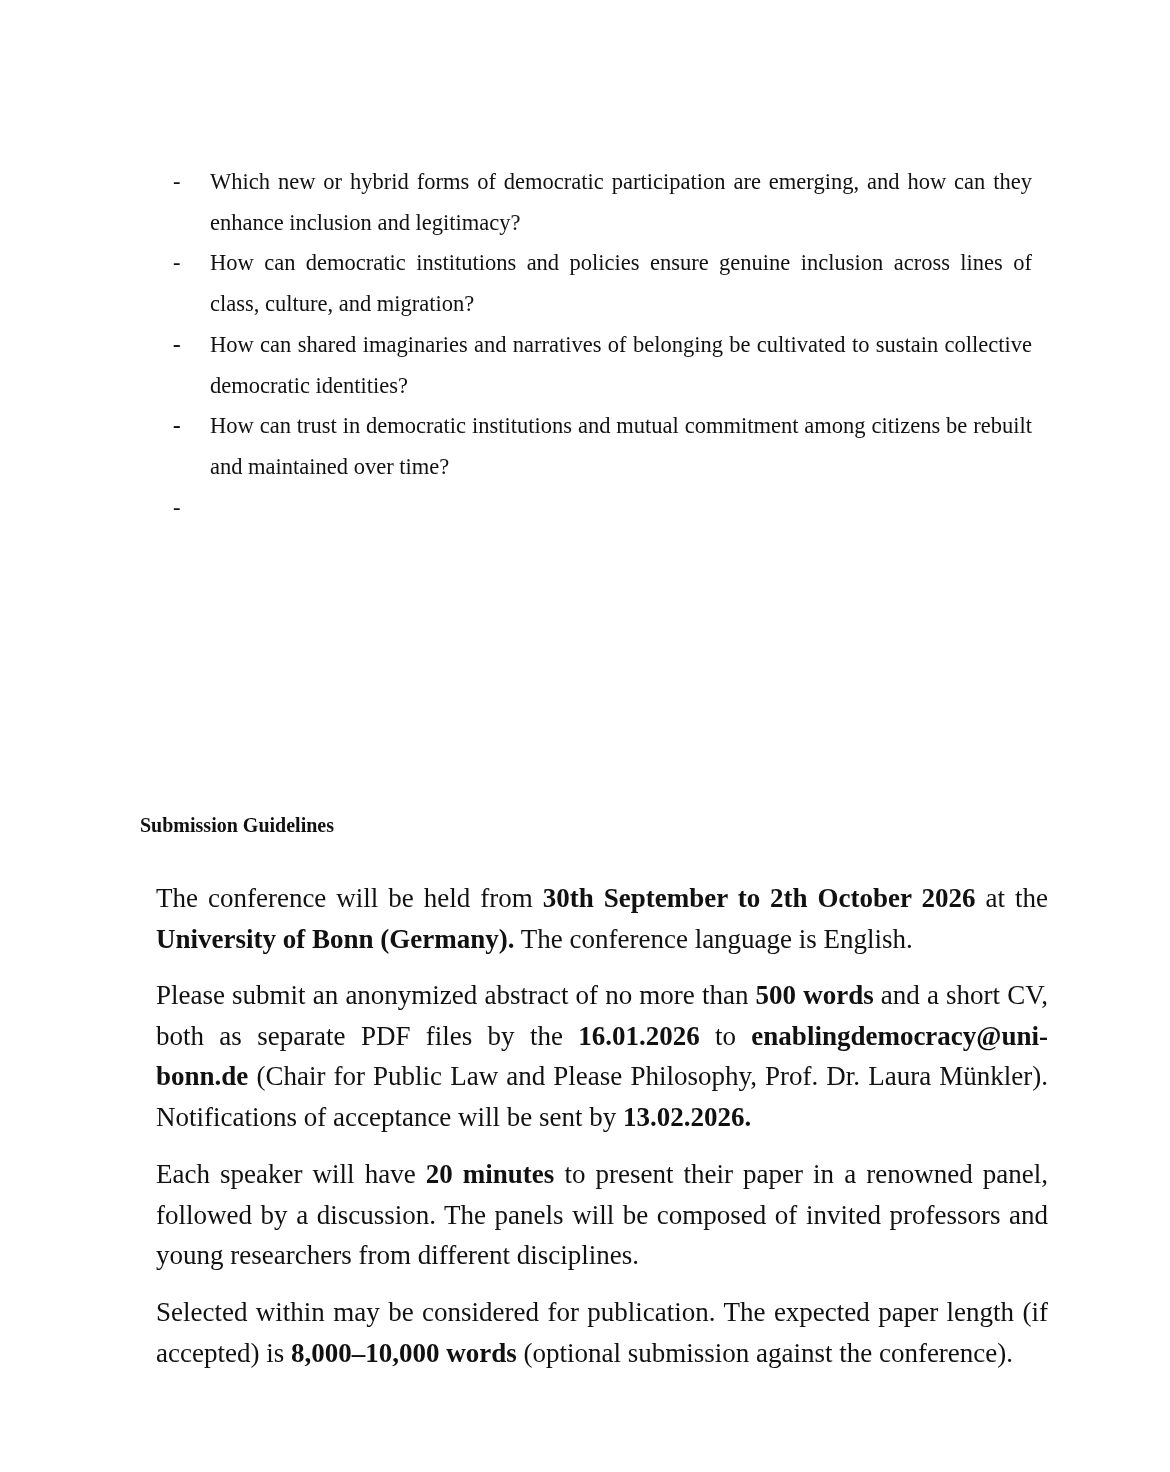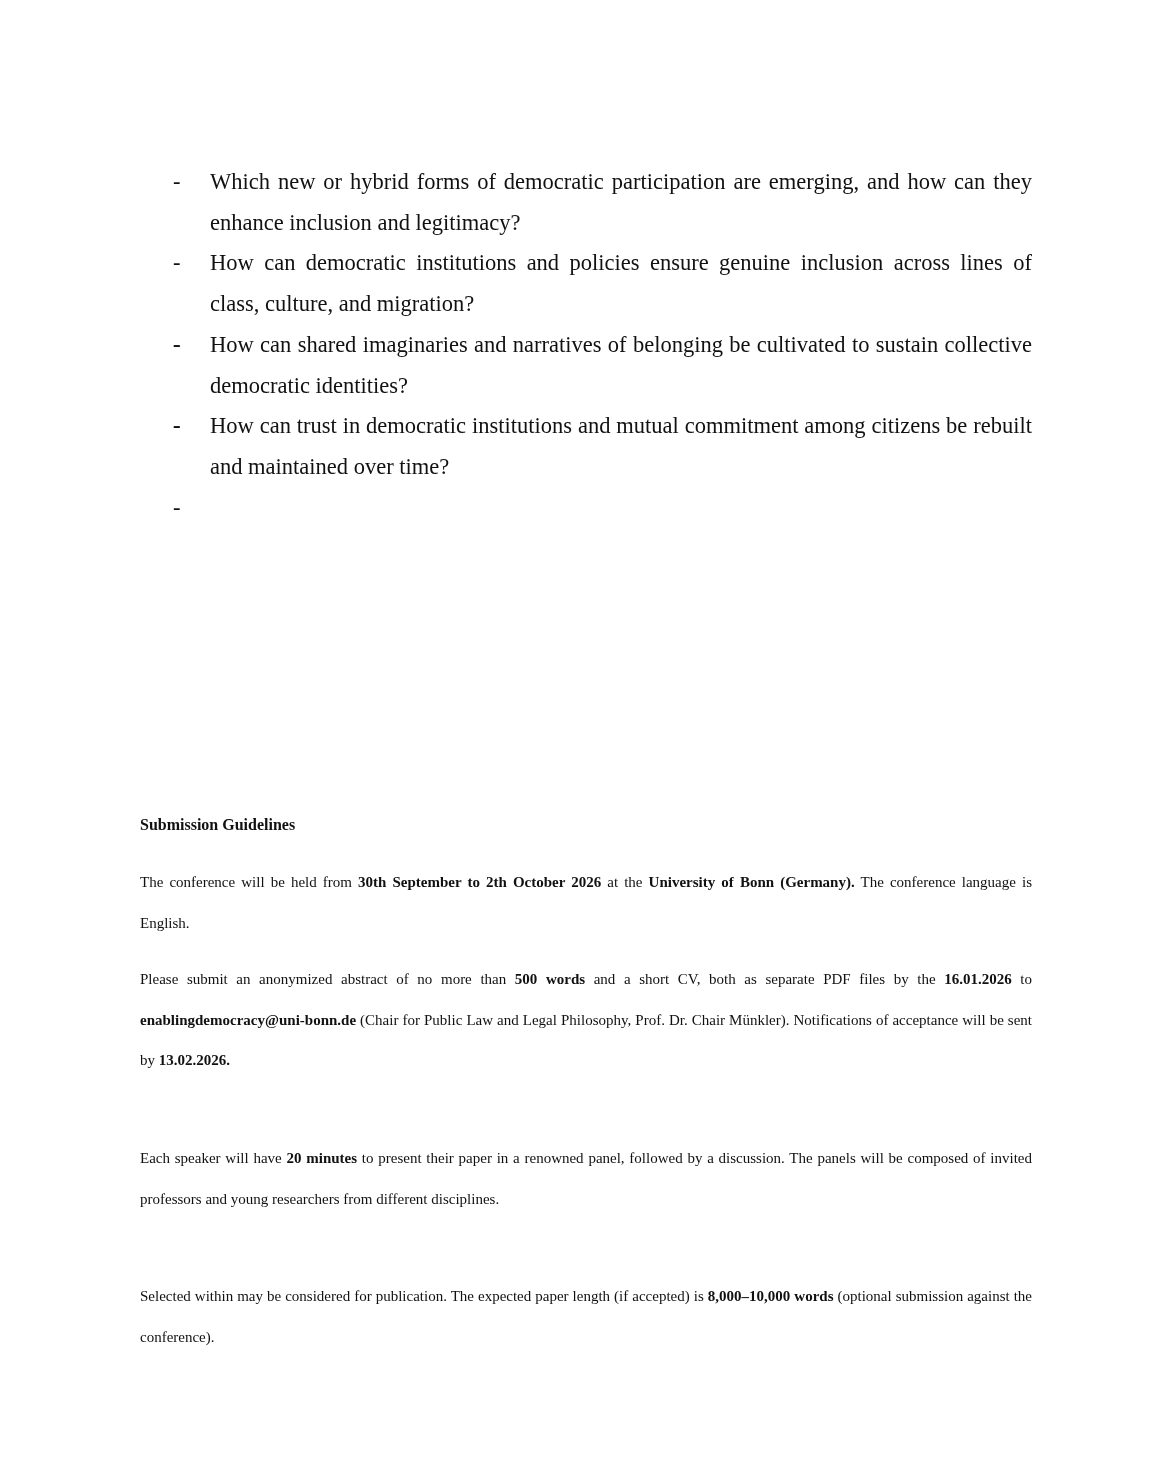--- a/index.html
+++ b/index.html
@@ -6,22 +6,22 @@
   body {
     width: 1170px; height: 1472px; position: relative; overflow: hidden;
     font-family: "Liberation Serif", "DejaVu Serif", serif;
     color: #111111;
   }
   .page { position: absolute; left: 0; top: 0; width: 1170px; height: 1472px; }
   .bullets { position: absolute; left: 140px; top: 162px; width: 892px; margin: 0; padding: 0; list-style: none; }
   .bullet { position: relative; padding-left: 70px; font-size: 22.5px; line-height: 40.7px; text-align: justify; }
   .bullet .dash { position: absolute; left: 33px; top: 0; }
   .section { position: absolute; left: 140px; width: 892px; }
-  .heading { font-weight: bold; font-size: 16px; line-height: 40px; top: 805px; }
-  .para { font-size: 15px; line-height: 40.5px; text-align: justify; margin: 0; }
+  .heading { font-weight: bold; font-size: 20px; line-height: 40px; top: 805px; }
+  .para { font-size: 27px; line-height: 40.5px; text-align: justify; margin: 16px; }
   .p1 { top: 862px; }
   .p2 { top: 959px; }
   .p3 { top: 1138px; }
   .p4 { top: 1276px; }
   b { font-weight: bold; }
 </style>
 </head>
 <body>
 
 <div class="page">
@@ -33,19 +33,19 @@
     <li class="bullet"><span class="dash">-</span><span>How can shared imaginaries and narratives of belonging be cultivated to sustain collective democratic identities?</span></li>
     <li class="bullet"><span class="dash">-</span></li>
     <li class="bullet"><span class="dash">-</span><span>How can trust in democratic institutions and mutual commitment among citizens be rebuilt and maintained over time?</span></li>
     <li class="bullet"><span class="dash">-</span></li>
   </ul>
 
   <div class="section heading">Submission Guidelines</div>
 
   <p class="section para p1"><span>The conference will be held from </span><b>30th September to 2th October 2026</b><span> at the </span><b>University of Bonn (Germany).</b><span> The conference language is English.</span></p>
 
-  <p class="section para p2"><span>Please submit an anonymized abstract of no more than </span><b>500 words</b><span> and a short CV, both as separate PDF files by the </span><b>16.01.2026</b><span> to </span><b>enablingdemocracy@uni-bonn.de</b><span> (Chair for Public Law and Legal Philosophy, Prof. Dr. Chair Münkler). Notifications of acceptance will be sent by </span><b>13.02.2026.</b></p>
+  <p class="section para p2"><span>Please submit an anonymized abstract of no more than </span><b>500 words</b><span> and a short CV, both as separate PDF files by the </span><b>16.01.2026</b><span> to </span><b>enablingdemocracy@uni-bonn.de</b><span> (Chair for Public Law and Please Philosophy, Prof. Dr. Laura Münkler). Notifications of acceptance will be sent by </span><b>13.02.2026.</b></p>
 
   <p class="section para p3"><span>Each speaker will have </span><b>20 minutes</b><span> to present their paper in a renowned panel, followed by a discussion. The panels will be composed of invited professors and young researchers from different disciplines.</span></p>
 
   <p class="section para p4"><span>Selected within may be considered for publication. The expected paper length (if accepted) is </span><b>8,000–10,000 words</b><span> (optional submission against the conference).</span></p>
 
 </div>
 
 </body></html>

